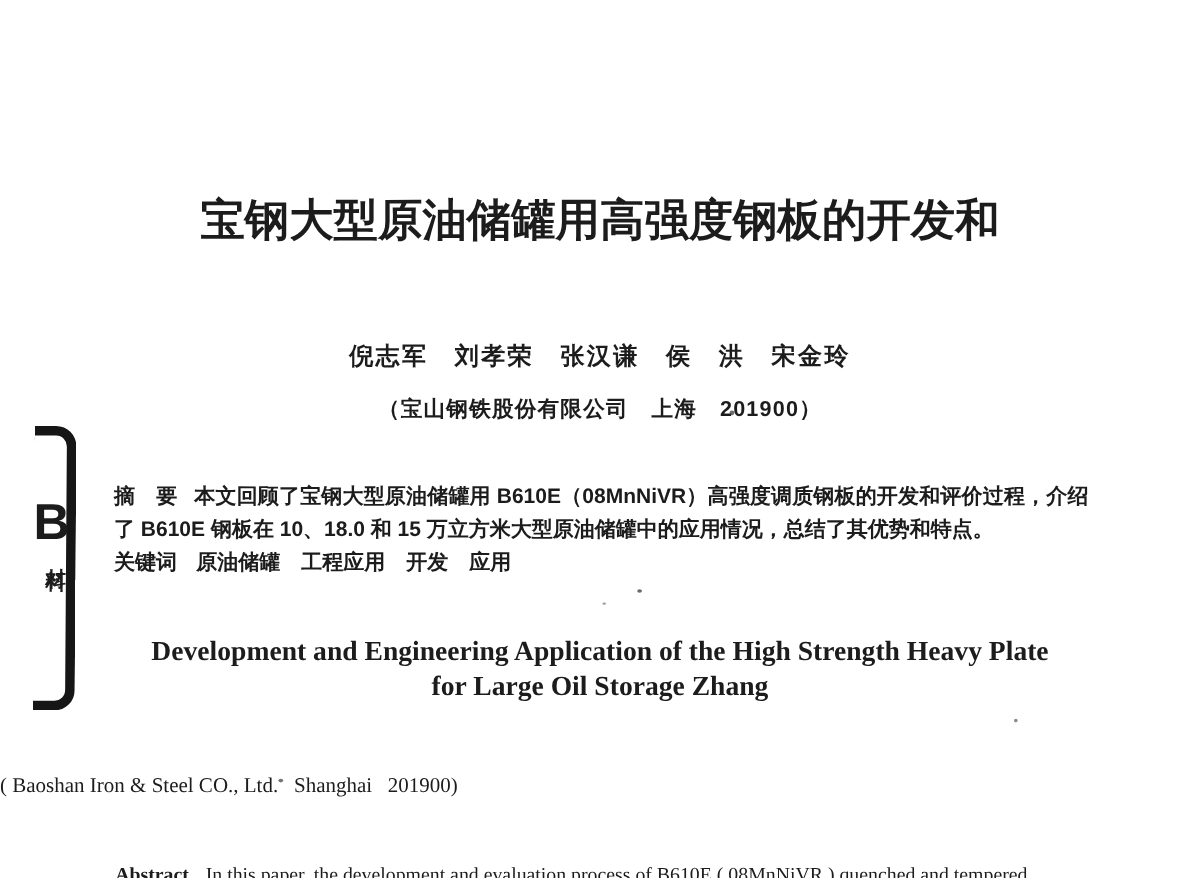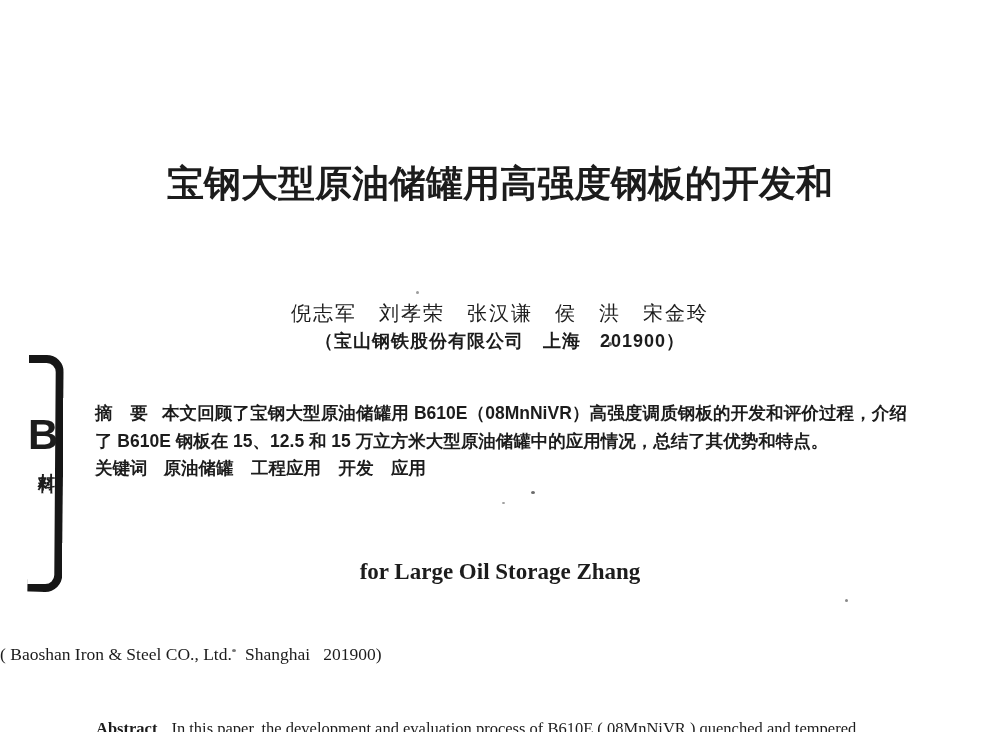--- a/index.html
+++ b/index.html
@@ -28,26 +28,26 @@
     font-size: 37px;
     line-height: 52px;
     font-weight: 800;
     letter-spacing: 0px;
     font-family: "Liberation Sans", "DejaVu Sans", sans-serif;
   }
 
   
   .authors-zh {
     position: absolute;
-    top: 300px;
+    top: 283px;
     left: 0;
     width: 100%;
     text-align: center;
     font-size: 20px;
-    font-weight: 400;
+    font-weight: 700;
     letter-spacing: 2px;
     white-space: pre-wrap;
   }
   .affiliation-zh {
     position: absolute;
     top: 329px;
     left: 0;
     width: 100%;
     text-align: center;
     font-size: 18px;
@@ -177,29 +177,29 @@
 
   <h1 class="title-zh">
     <span>宝钢大型原油储罐用高强度钢板的开发和</span><br>
   </h1>
 
   <div class="authors-zh">倪志军　刘孝荣　张汉谦　侯　洪　宋金玲</div>
   <div class="affiliation-zh">（宝山钢铁股份有限公司　上海　201900）</div>
 
   <div class="abstract-zh">
     <div>
-      <span class="label">摘　要</span><span class="body">本文回顾了宝钢大型原油储罐用 B610E（08MnNiVR）高强度调质钢板的开发和评价过程，介绍了 B610E 钢板在 15、12.5 和 15 万立方米大型原油储罐中的应用情况，总结了其优势和特点。</span>
+      <span class="label">摘　要</span><span class="body">本文回顾了宝钢大型原油储罐用 B610E（08MnNiVR）高强度调质钢板的开发和评价过程，介绍了 B610E 钢板在 10、18.0 和 15 万立方米大型原油储罐中的应用情况，总结了其优势和特点。</span>
     </div>
     <div class="keywords-zh">
       <span class="label">关键词</span><span class="body">原油储罐　工程应用　开发　应用</span>
     </div>
   </div>
 
   <h2 class="title-en">
-    <br>
+    <span>Development and Engineering Application of the High Strength Heavy Plate</span><br>
     <span>for Large Oil Storage Zhang</span>
   </h2>
 
   <div class="affiliation-en">( Baoshan Iron &amp; Steel CO., Ltd.   Shanghai   201900)</div>
 
   <div class="abstract-en">
     <span class="label">Abstract</span><span>In this paper, the development and evaluation process of B610E ( 08MnNiVR ) quenched and tempered</span>
   </div>
 
   <div class="speck s1"></div>

